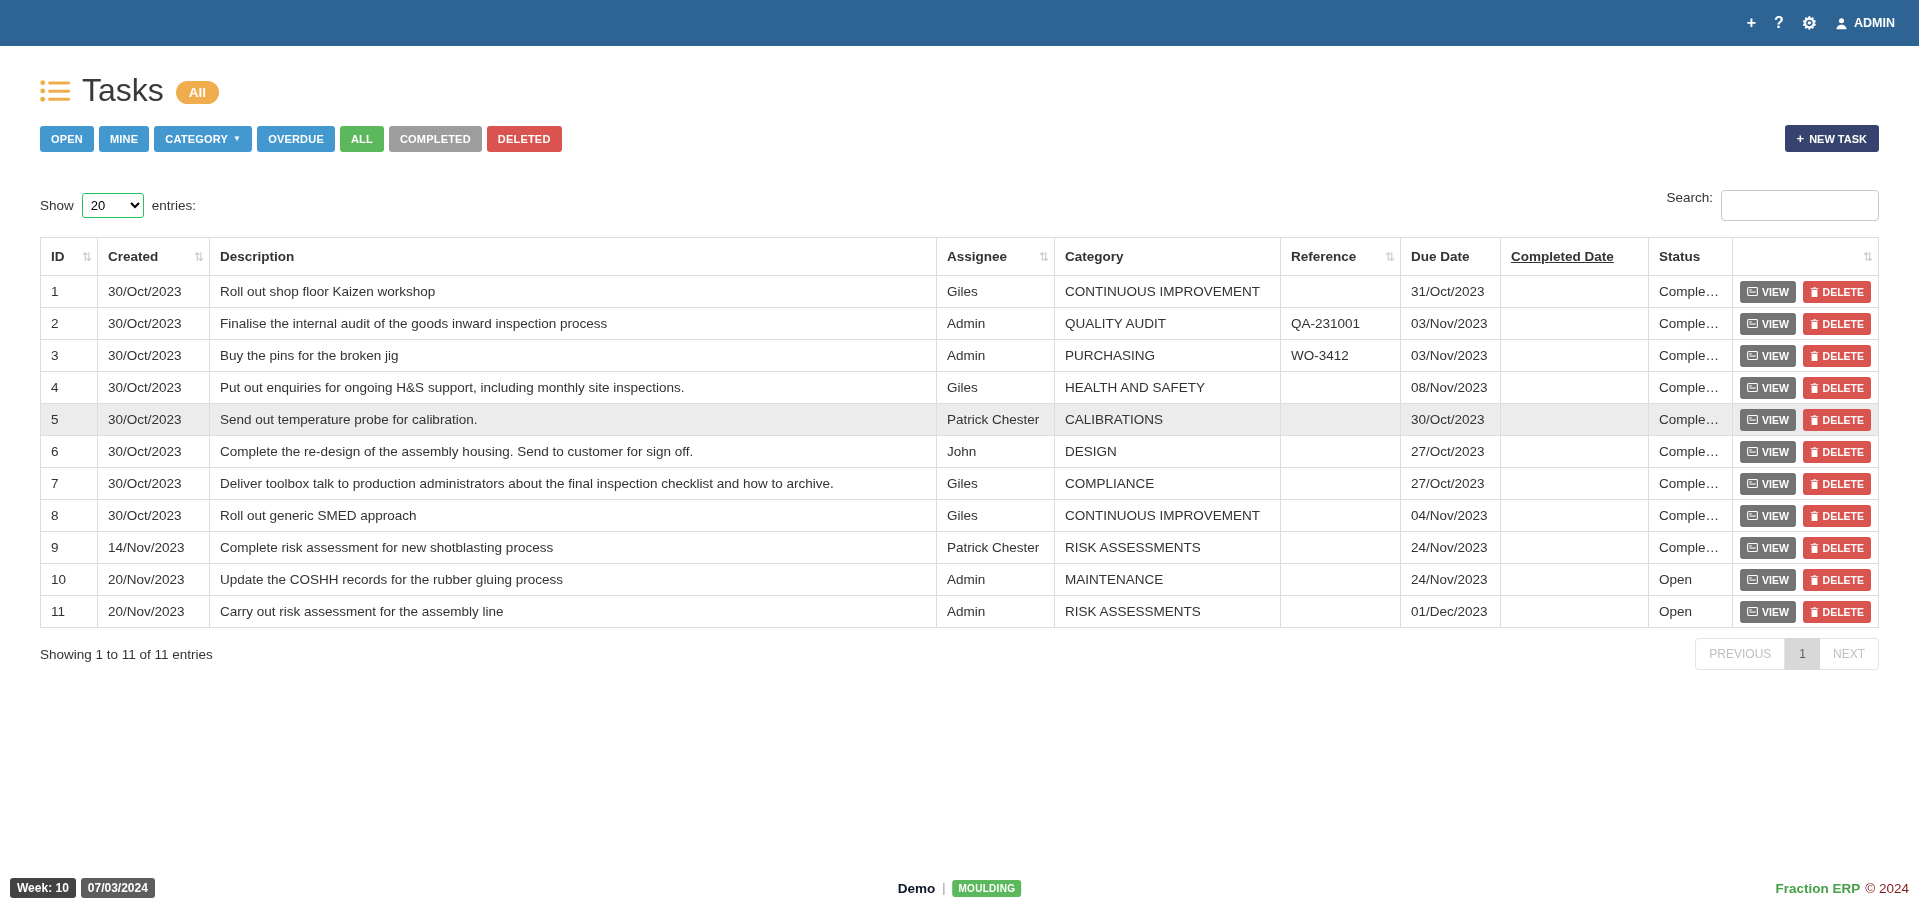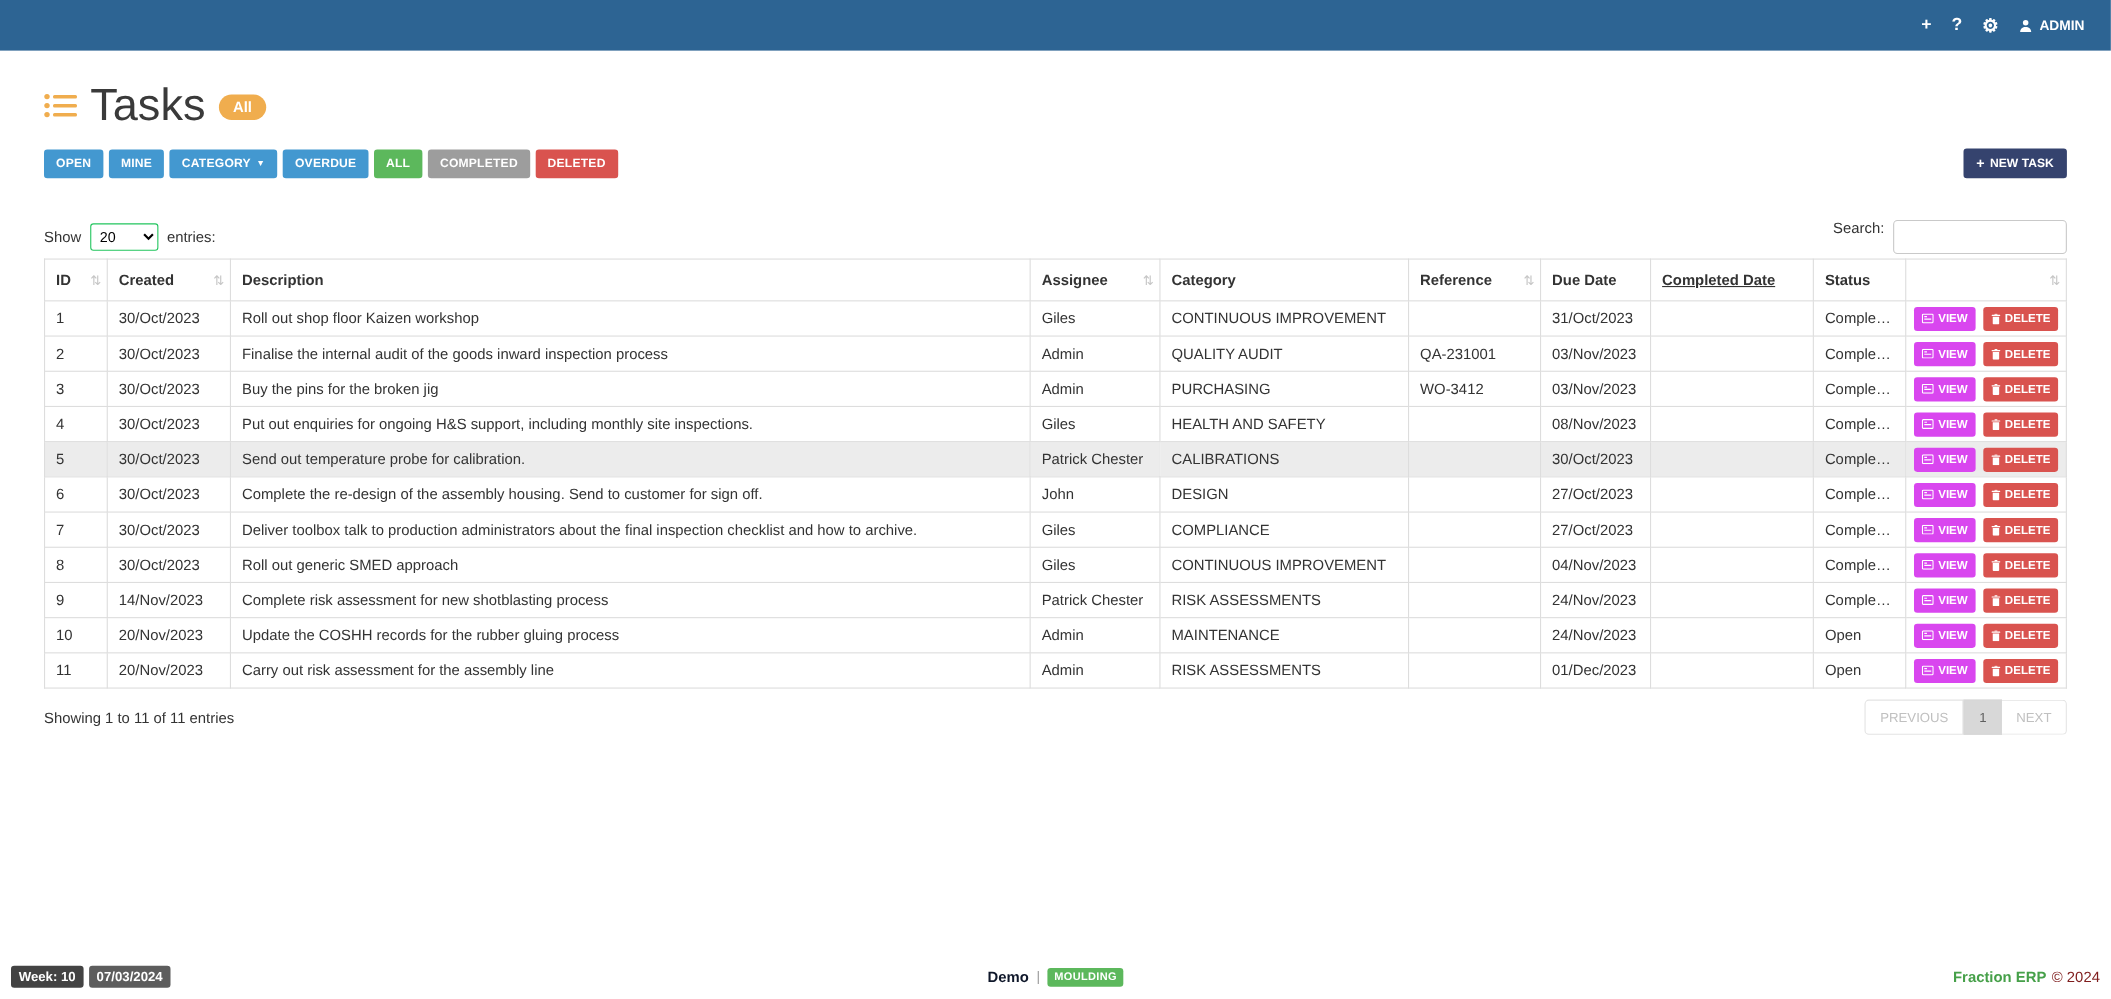--- a/index.html
+++ b/index.html
@@ -35,21 +35,21 @@
   .admin-link { display: flex; align-items: center; gap: 6px; color: #fff; font-size: 12.5px; font-weight: bold; cursor: pointer; }
 
   
   .page-header {
     margin: 26px 40px 0 40px;
     display: flex;
     align-items: center;
     gap: 12px;
   }
   .title-icon { display: flex; align-items: center; }
-  .page-title { font-size: 41px; font-weight: 500; color: #3a3a3a; }
+  .page-title { font-size: 32px; font-weight: 500; color: #3a3a3a; }
   .scope-badge {
     background: #f0ad4e;
     color: #fff;
     font-size: 13.5px;
     font-weight: bold;
     border-radius: 14px;
     padding: 4px 13px;
     margin-top: 4px;
   }
 
@@ -91,21 +91,21 @@
     border-radius: 3px;
     cursor: pointer;
     display: inline-flex;
     align-items: center;
     gap: 5px;
   }
   .plus-glyph { font-size: 13px; line-height: 1; }
 
   
   .controls-row {
-    margin: 38px 40px 4px 40px;
+    margin: 38px 40px 16px 40px;
     display: flex;
     align-items: center;
     font-size: 13.5px;
   }
   .entries-select {
     margin: 0 8px;
     font-family: inherit;
     font-size: 13px;
     padding: 3px 4px;
     border: 1px solid #22c55e;
@@ -176,21 +176,21 @@
     font-size: 10.5px;
     font-weight: bold;
     padding: 5px 7px;
     border-radius: 3px;
     cursor: pointer;
     display: inline-flex;
     align-items: center;
     gap: 4px;
     vertical-align: middle;
   }
-  .btn-view { background: #d946ef; margin-right: 3px; }
+  .btn-view { background: #737373; margin-right: 3px; }
   .btn-delete { background: #d9534f; }
 
   
   .table-footer {
     margin: 10px 40px 0 40px;
     display: flex;
     align-items: center;
     font-size: 13.5px;
   }
   .pagination { margin-left: auto; display: flex; }

